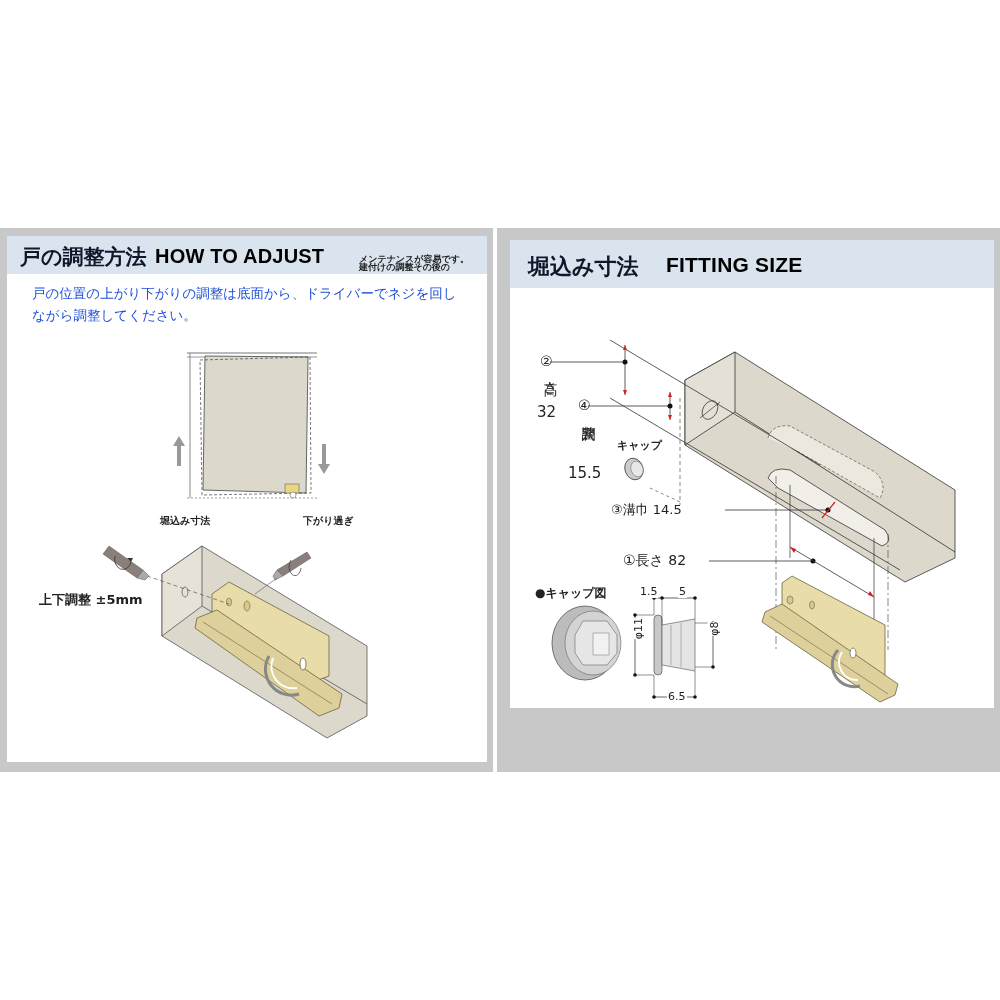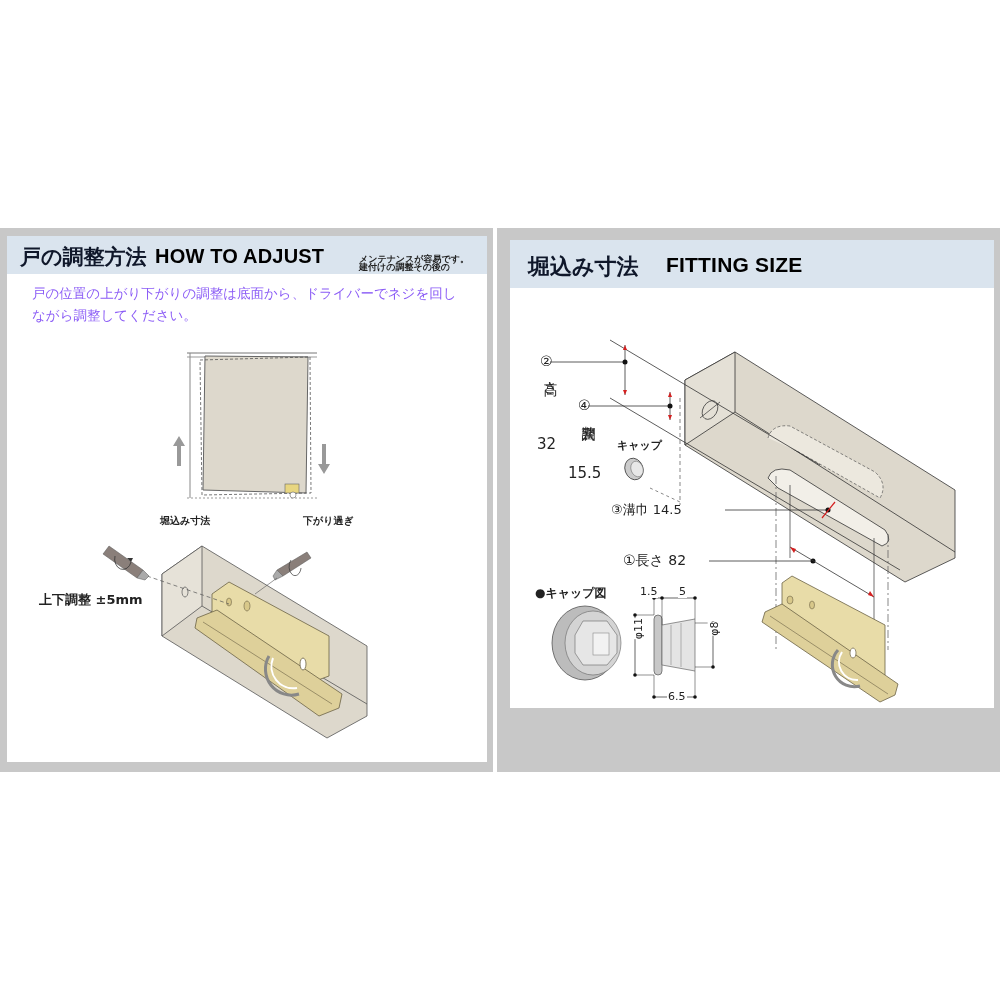--- a/index.html
+++ b/index.html
@@ -4,21 +4,21 @@
 <style>
   html, body { margin:0; padding:0; }
   body { width:1000px; height:1000px; background:#ffffff; position:relative; overflow:hidden;
          font-family:"DejaVu Sans", "Liberation Sans", sans-serif; color:#1a1a1a; }
   .panel { position:absolute; background:#c8c8c8; }
   .panel-inner { position:absolute; background:#ffffff; overflow:hidden; }
   .panel-header { position:absolute; left:0; right:0; top:0; background:#dae4ee; }
   .title-jp { position:absolute; font-weight:bold; color:#0f172a; white-space:nowrap; }
   .title-en { position:absolute; font-family:"Liberation Sans", sans-serif; font-weight:bold; color:#000000; white-space:nowrap; letter-spacing:0.2px; }
   .note { position:absolute; font-size:9px; line-height:11px; font-weight:bold; color:#222; white-space:nowrap; }
-  .desc { position:absolute; font-size:13.5px; line-height:22px; color:#8b5cf6; }
+  .desc { position:absolute; font-size:13.5px; line-height:22px; color:#1d4ed8; }
   .lbl { position:absolute; white-space:nowrap; color:#222; }
   svg { position:absolute; overflow:visible; }
 </style>
 </head>
 <body>
 
 <div class="panel" style="left:0; top:228px; width:493px; height:544px;">
   <div class="panel-inner" style="left:7px; top:8px; width:480px; height:526px;">
     <div class="panel-header" style="height:38px;">
       <span class="title-jp" style="left:13px; top:7px; font-size:21px;">戸の調整方法</span>
@@ -147,21 +147,21 @@
       <line x1="260" y1="376" x2="378" y2="454" stroke="#6b6245" stroke-width="0.6"></line>
       <path d="M328,410 A22,22 0 0 0 350,446" fill="none" stroke="#888" stroke-width="3"></path>
       <path d="M332,412 A18,18 0 0 0 348,440" fill="none" stroke="#fff" stroke-width="2"></path>
       <ellipse cx="343" cy="413" rx="3" ry="5" fill="#fff" stroke="#6b6245" stroke-width="0.7"></ellipse>
       <ellipse cx="280" cy="360" rx="3" ry="4" fill="#d8c88a" stroke="#6b6245" stroke-width="0.6"></ellipse>
       <ellipse cx="302" cy="365" rx="2.5" ry="4" fill="#d8c88a" stroke="#6b6245" stroke-width="0.6"></ellipse>
     </svg>
 
     <span class="lbl" style="left:30px; top:113px; font-size:14px;">②</span>
     <span class="lbl" style="left:32px; top:131px; font-size:14px; writing-mode:vertical-rl;">高さ</span>
-    <span class="lbl" style="left:27px; top:163px; font-size:15px;margin-top:32px;">32</span>
+    <span class="lbl" style="left:27px; top:163px; font-size:15px;">32</span>
     <span class="lbl" style="left:68px; top:157px; font-size:14px;">④</span>
     <span class="lbl" style="left:70px; top:175px; font-size:14px; writing-mode:vertical-rl;">調整穴</span>
     <span class="lbl" style="left:58px; top:224px; font-size:15px;">15.5</span>
     <span class="lbl" style="left:107px; top:198px; font-size:11px; font-weight:bold;">キャップ</span>
     <span class="lbl" style="left:101px; top:261px; font-size:13px;">③溝巾 14.5</span>
     <span class="lbl" style="left:113px; top:312px; font-size:14px;">①長さ 82</span>
 
     <span class="lbl" style="left:25px; top:345px; font-size:12px; font-weight:bold;">●キャップ図</span>
     <svg width="230" height="120" style="left:25px; top:345px;" viewBox="0 0 230 120">
 

